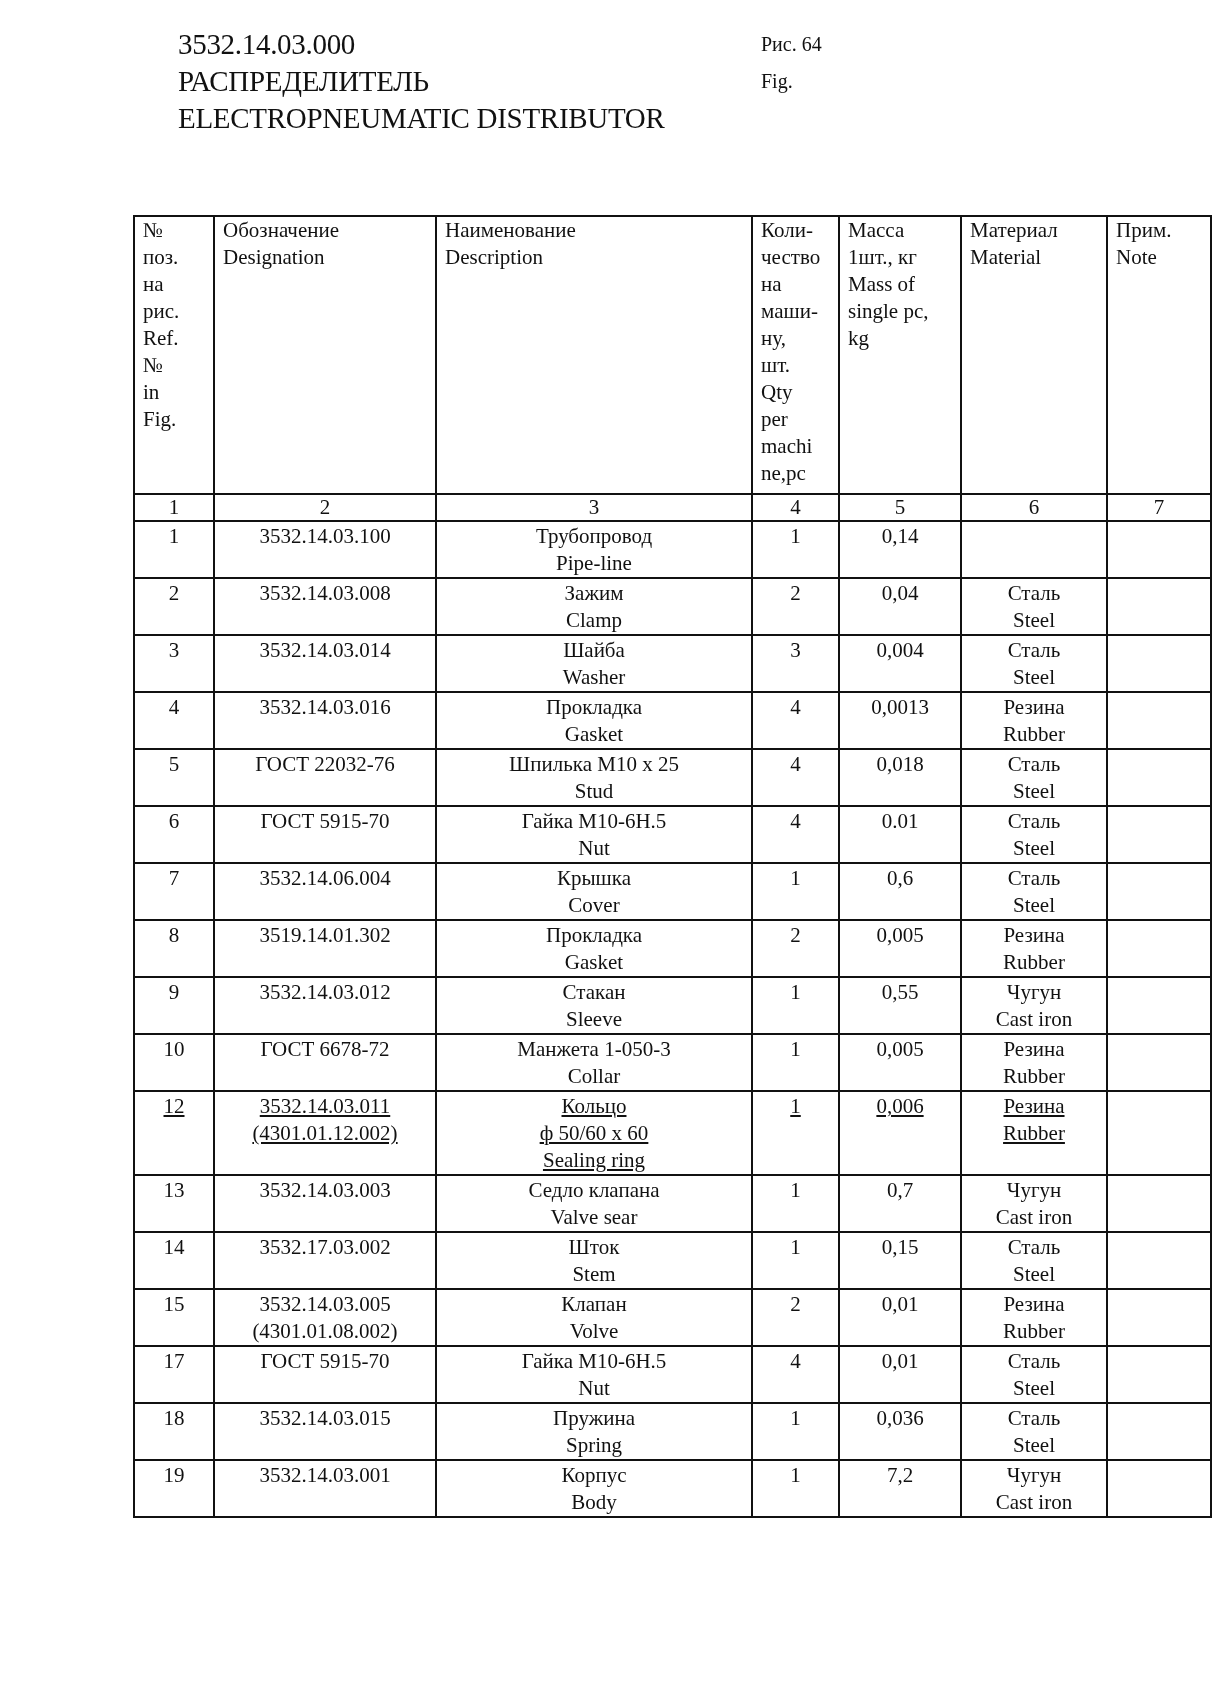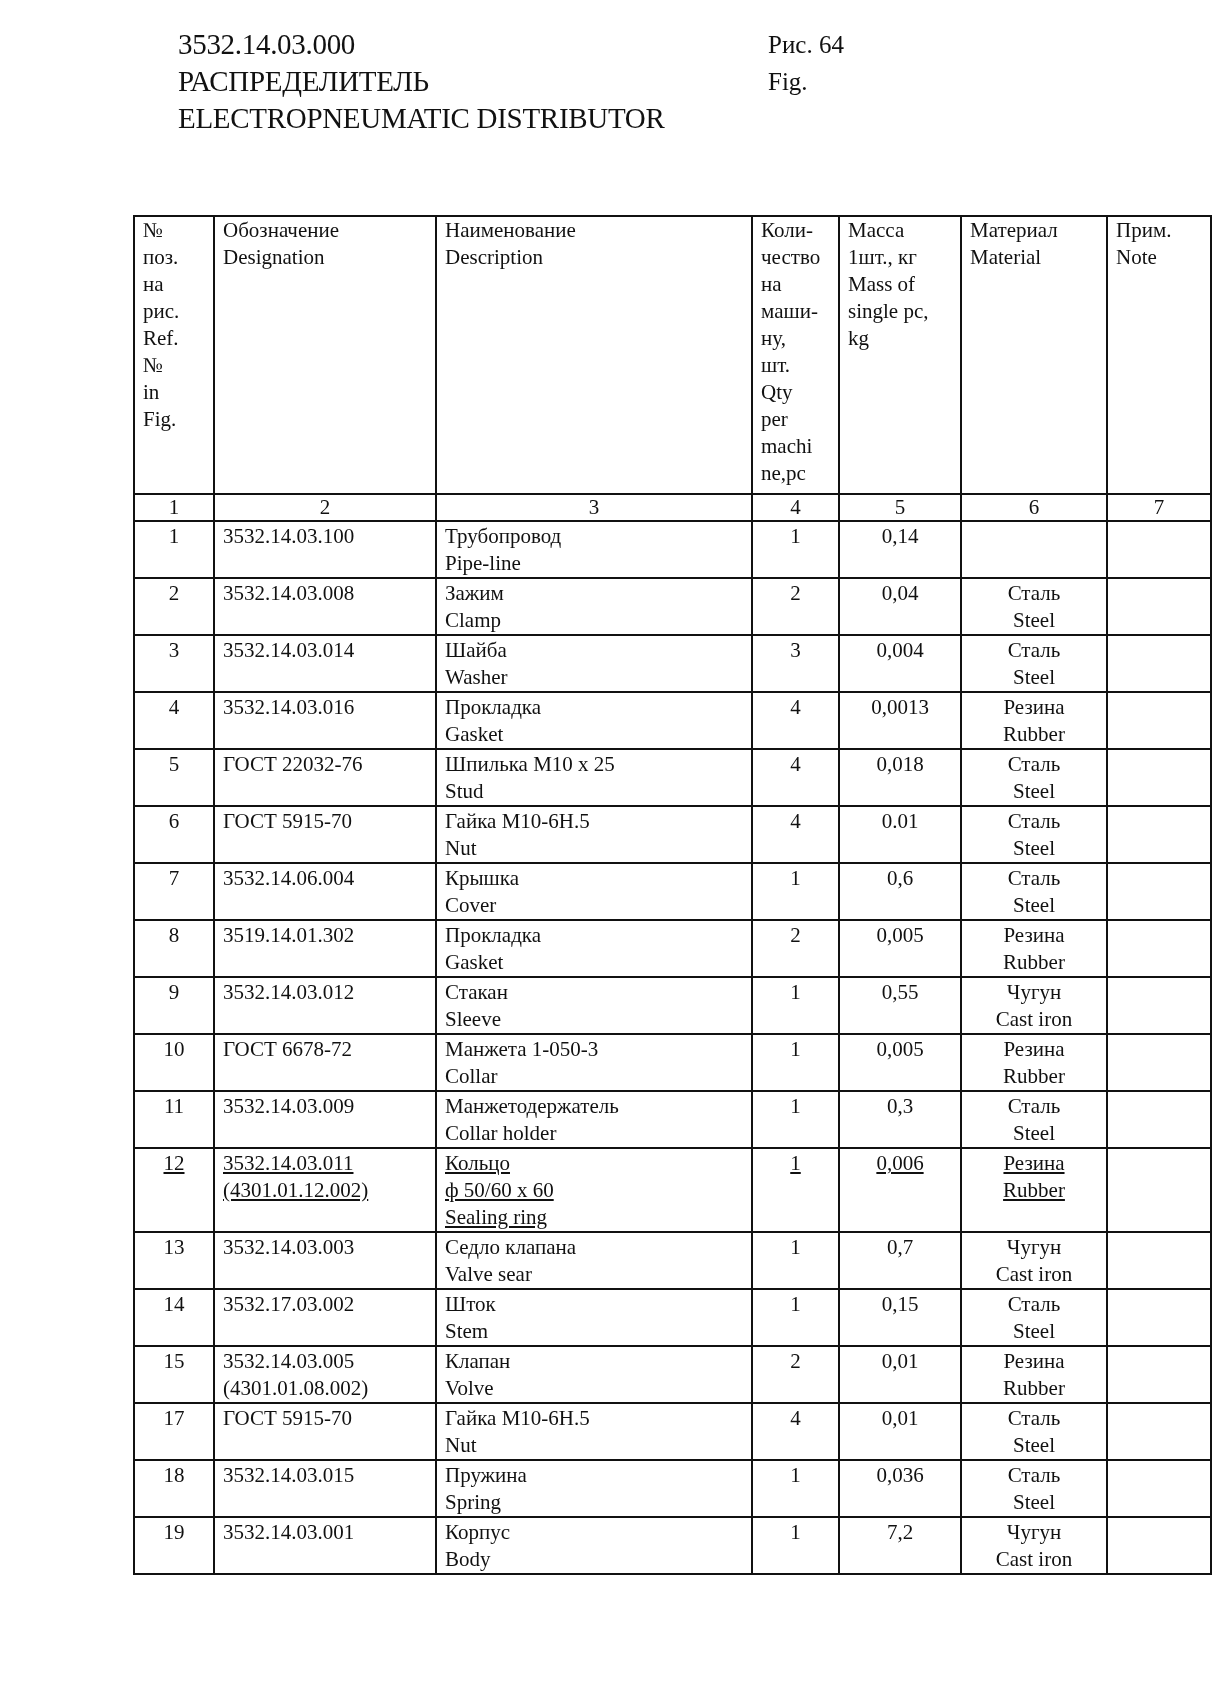--- a/index.html
+++ b/index.html
@@ -2,34 +2,34 @@
 <html><head>
 <meta charset="utf-8">
 <style>
   html, body { margin: 0; padding: 0; background: #ffffff; }
   body {
     width: 1225px; height: 1684px; position: relative; overflow: hidden;
     font-family: "Liberation Serif", "DejaVu Serif", serif; color: #111;
   }
   .title-block { position: absolute; left: 146px; top: 26px; font-size: 29px; line-height: 37px; }
   .title-block div { white-space: nowrap; letter-spacing: -0.3px; margin-left: 32px; }
-  .fig-block { position: absolute; left: 761px; top: 26px; font-size: 25px; line-height: 37px; margin-left: 7px; }
+  .fig-block { position: absolute; left: 761px; top: 26px; font-size: 20px; line-height: 37px; }
   table.parts {
     position: absolute; left: 133px; top: 215px;
     border-collapse: collapse; table-layout: fixed;
     font-size: 21px; line-height: 27px;
   }
   table.parts td, table.parts th {
     border: 2px solid #111; vertical-align: top; padding: 0 8px; font-weight: normal;
   }
   th.hdr { height: 276px; text-align: left; padding-top: 2px; }
   th.hdr.left { text-align: left; }
   tr.colnums td { text-align: center; height: 25px; padding: 0; line-height: 25px; }
   td.c { text-align: center; }
-  td.l { text-align: left; }
+  td.l { text-align: center; }
   .line { display: block; white-space: nowrap; }
   tr.row td { padding-top: 1px; padding-bottom: 0; }
   tr.row.h2 td { height: 54px; }
   tr.row.h3 td { height: 81px; text-decoration: underline; }
 </style>
 </head>
 <body>
 
 <div class="title-block">
   <div>3532.14.03.000</div>
@@ -271,37 +271,20 @@
           <span class="line">Collar</span>
         </td>
         <td class="c">1</td>
         <td class="c">0,005</td>
         <td class="c">
           <span class="line">Резина</span>
           <span class="line">Rubber</span>
         </td>
         <td class="c"></td>
       </tr>
-      <tr class="row h2">
-        <td class="c">11</td>
-        <td class="l">
-          <span class="line">3532.14.03.009</span>
-        </td>
-        <td class="l">
-          <span class="line">Манжетодержатель</span>
-          <span class="line">Collar holder</span>
-        </td>
-        <td class="c">1</td>
-        <td class="c">0,3</td>
-        <td class="c">
-          <span class="line">Сталь</span>
-          <span class="line">Steel</span>
-        </td>
-        <td class="c"></td>
-      </tr>
       <tr class="row h3">
         <td class="c">12</td>
         <td class="l">
           <span class="line">3532.14.03.011</span>
           <span class="line">(4301.01.12.002)</span>
         </td>
         <td class="l">
           <span class="line">Кольцо</span>
           <span class="line">ф 50/60 х 60</span>
           <span class="line">Sealing ring</span>

